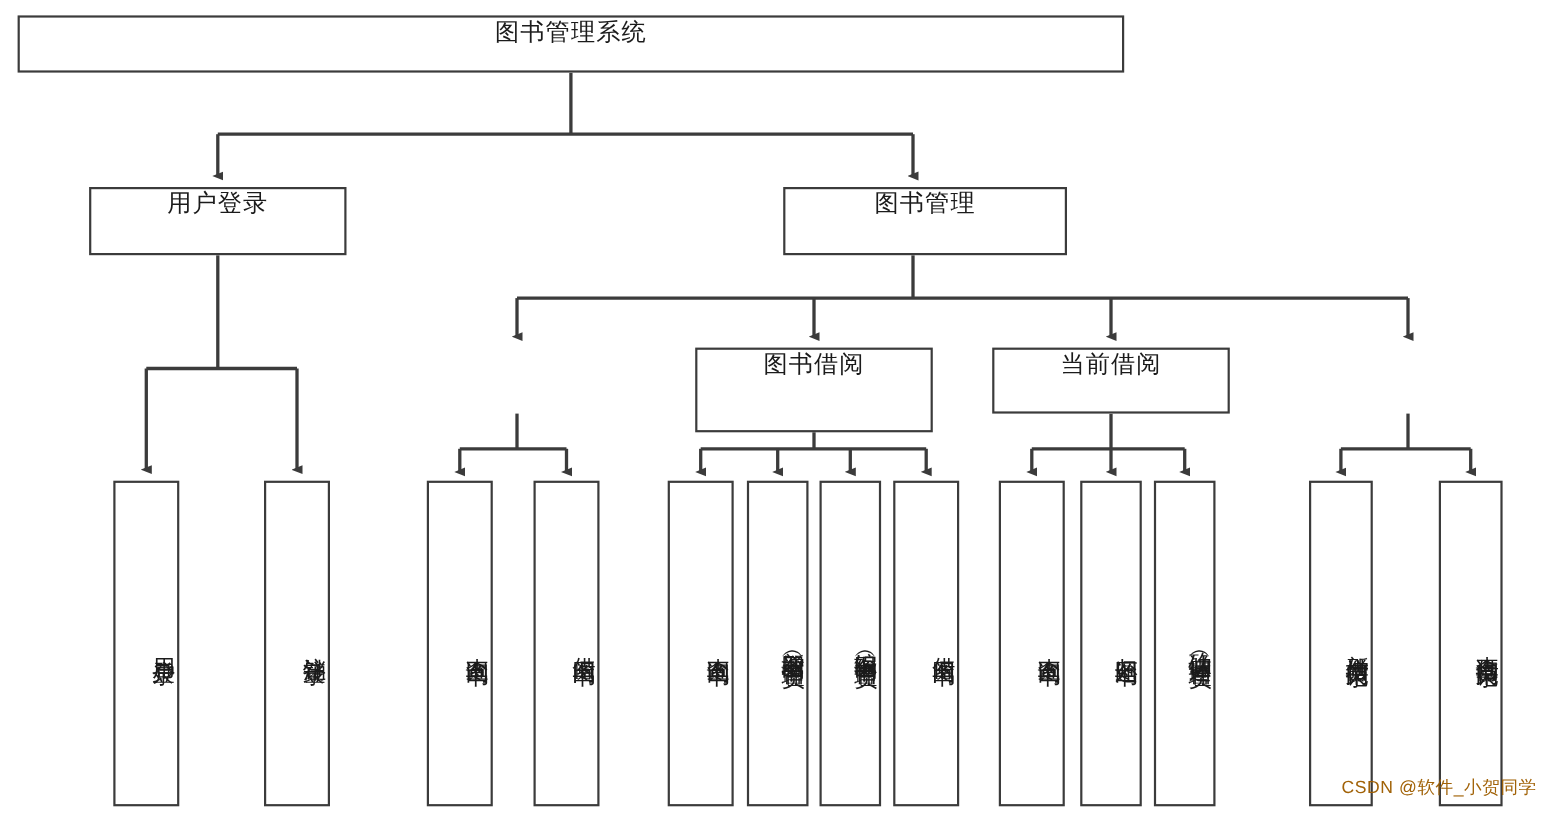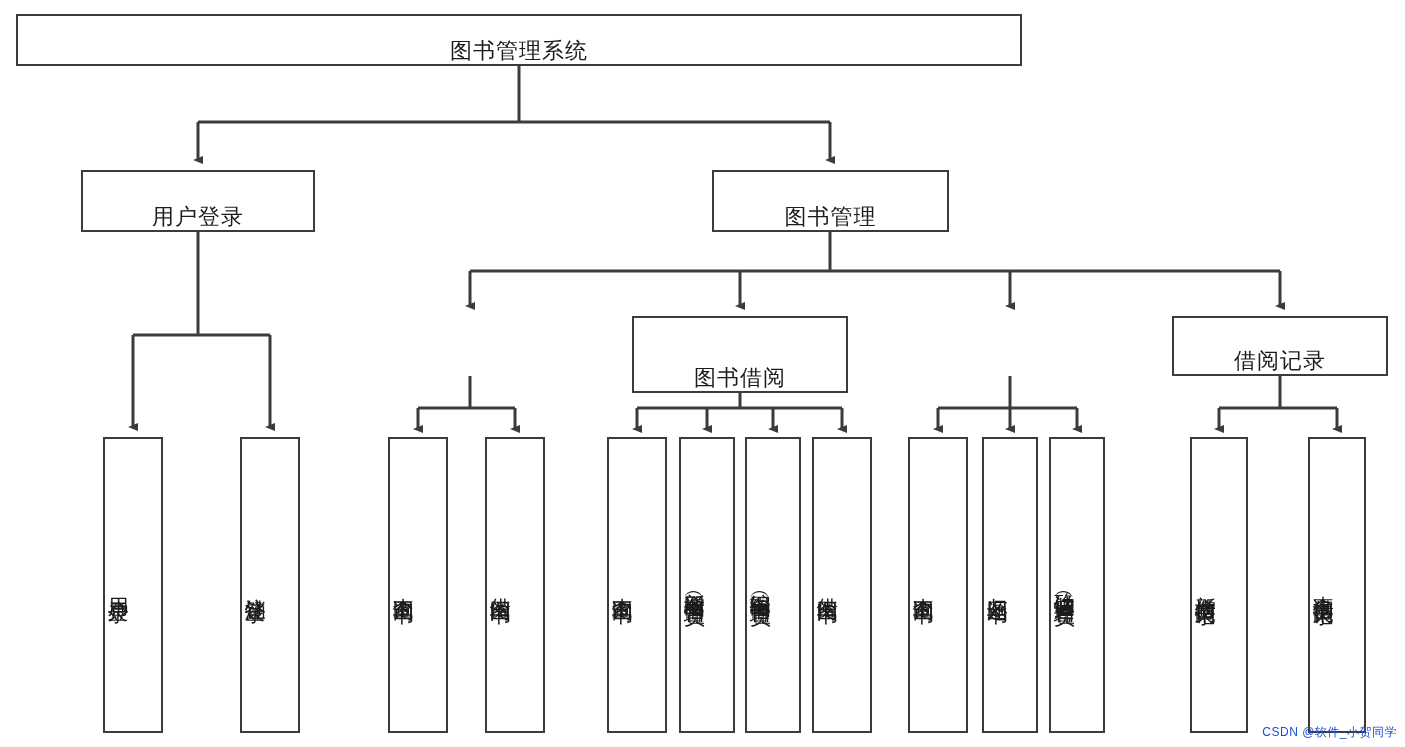--- a/index.html
+++ b/index.html
@@ -24,21 +24,21 @@
     width: 1405px;
     height: 747px;
     pointer-events: none;
   }
   .node {
     position: absolute;
     box-sizing: border-box;
     border: 2px solid #3b3b3b;
     background: #ffffff;
     display: flex;
-    align-items: flex-end;
+    align-items: flex-start;
     justify-content: center;
     color: #1b1b1b;
     z-index: 2;
   }
   .node.horiz {
     font-size: 22px;
     letter-spacing: 1px;
     line-height: 1.2;
   }
   .node.vert {
@@ -51,23 +51,23 @@
     text-align: center;
   }
   .node.vert .vlabel {
     writing-mode: vertical-rl;
     text-orientation: upright;
     white-space: nowrap;
   }
   #watermark {
     position: absolute;
     right: 8px;
-    bottom: 6px;
-    font-size: 12px;
-    color: #1d4ed8;
+    bottom: 20px;
+    font-size: 16px;
+    color: #a16207;
     letter-spacing: 0.5px;
     z-index: 5;
     white-space: nowrap;
   }
 </style>
 </head>
 <body>
 
 <div id="canvas">
 
@@ -121,33 +121,33 @@
   </svg>
 
   <div class="node horiz" style="left: 16px; top: 14px; width: 1006px; height: 52px;">
     <span>图书管理系统</span>
   </div>
 
   <div class="node horiz" style="left: 81px; top: 170px; width: 234px; height: 62px;">
     <span>用户登录</span>
   </div>
 
-  <div class="node horiz" style="left: 712px; top: 170px; width: 237px; height: 62px;">
+  <div class="node horiz" style="left: 712px; top: 170px; width: 258px; height: 62px;">
     <span>图书管理</span>
   </div>
 
 
   <div class="node horiz" style="left: 632px; top: 316px; width: 216px; height: 77px;">
     <span>图书借阅</span>
   </div>
 
-
-  <div class="node horiz" style="left: 1172px; top: 316px; width: 216px; height: 60px;">
-    <span>借阅记录</span>
-  </div>
+  <div class="node horiz" style="left: 902px; top: 316px; width: 216px; height: 60px;">
+    <span>当前借阅</span>
+  </div>
+
 
   <div class="node vert" style="left: 103px; top: 437px; width: 60px; height: 296px;">
     <span class="vlabel">用户登录</span>
   </div>
 
   <div class="node vert" style="left: 240px; top: 437px; width: 60px; height: 296px;">
     <span class="vlabel">注销登录</span>
   </div>
 
   <div class="node vert" style="left: 388px; top: 437px; width: 60px; height: 296px;">

